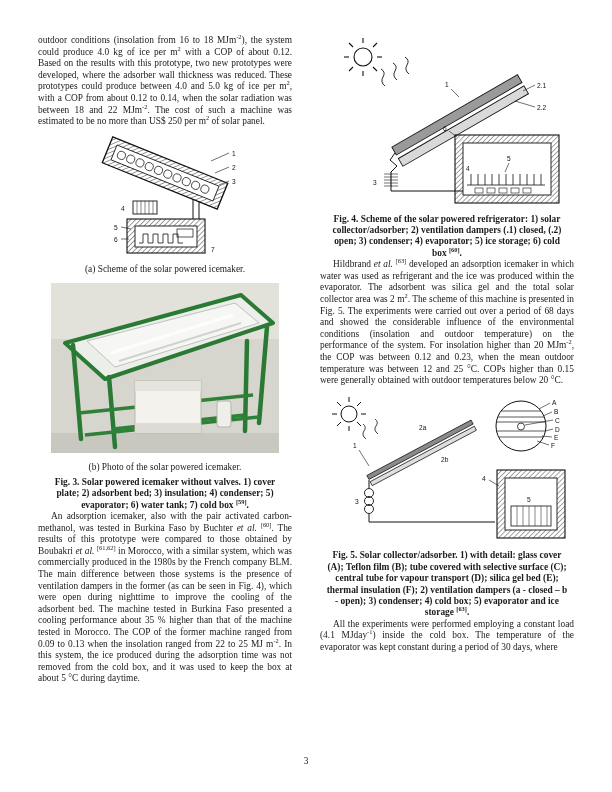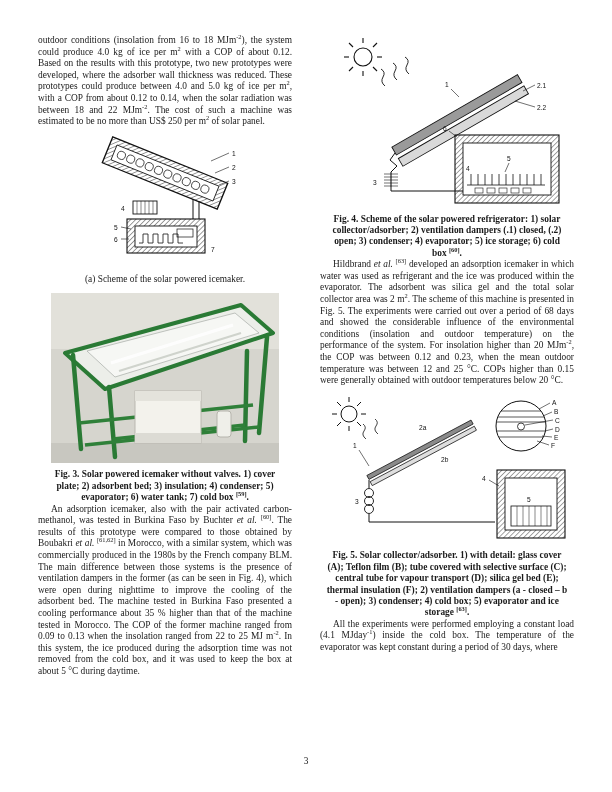--- a/index.html
+++ b/index.html
@@ -11,21 +11,21 @@
   .page { position: relative; width: 612px; height: 792px; background: #fff; overflow: hidden; }
   .col { position: absolute; top: 35px; width: 254px; font-size: 9.4px; line-height: 11.6px; text-align: justify; }
   .col-left  { left: 38px; }
   .col-right { left: 320px; }
   p.body { margin: 0; }
   p.indent { text-indent: 13px; }
   .gap { margin-top: 11px; }
   sup { font-size: 0.68em; vertical-align: super; line-height: 0; }
   .figwrap { text-align: center; margin-top: 7px; }
   .figwrap svg { display: inline-block; }
-  .figcaption { font-size: 9.4px; line-height: 11.4px; text-align: center; margin-top: 16px; }
+  .figcaption { font-size: 9.4px; line-height: 11.4px; text-align: center; margin-top: 6px; }
   .boldcap { font-weight: bold; font-size: 9.4px; line-height: 11.4px; text-align: center; margin-top: 3px; padding: 0 6px; }
   .pagenum { position: absolute; bottom: 26px; left: 0; right: 0; text-align: center; font-size: 9.4px; }
   svg text { font-family: "Liberation Sans", sans-serif; font-size: 6.6px; fill: #111; }
   .thinline { stroke: #111; stroke-width: 0.6; }
 </style>
 </head>
 <body>
 
 <div class="page">
 
@@ -114,20 +114,21 @@
           <polyline points="34,152 208,134"></polyline>
           <polyline points="62,146 194,132"></polyline>
         </g>
         <g>
           <rect x="84" y="98" width="66" height="52" fill="#f3f2ec" stroke="#b9b8b0" stroke-width="1"></rect>
           <rect x="84" y="98" width="66" height="10" fill="#e4e3dc"></rect>
           <rect x="84" y="140" width="66" height="10" fill="#dcdbd4"></rect>
         </g>
         <rect x="166" y="118" width="14" height="26" rx="3" fill="#efefe9" stroke="#b5b4ac"></rect>
       </svg>
+      <div class="figcaption">(b) Photo of the solar powered icemaker.</div>
     </div>
 
     <div class="boldcap">Fig. 3. Solar powered icemaker without valves. 1) cover plate; 2) adsorbent bed; 3) insulation; 4) condenser; 5) evaporator; 6) water tank; 7) cold box <sup>[59]</sup>.</div>
 
     <p class="body indent gap">An adsorption icemaker, also with the pair activated carbon-methanol, was tested in Burkina Faso by Buchter <i>et al.</i> <sup>[60]</sup>. The results of this prototype were compared to those obtained by Boubakri <i>et al.</i> <sup>[61,62]</sup> in Morocco, with a similar system, which was commercially produced in the 1980s by the French company BLM. The main difference between those systems is the presence of ventilation dampers in the former (as can be seen in Fig. 4), which were open during nighttime to improve the cooling of the adsorbent bed. The machine tested in Burkina Faso presented a cooling performance about 35 % higher than that of the machine tested in Morocco. The COP of the former machine ranged from 0.09 to 0.13 when the insolation ranged from 22 to 25 MJ m<sup>-2</sup>. In this system, the ice produced during the adsorption time was not removed from the cold box, and it was used to keep the box at about 5 °C during daytime.</p>
   </div>
 
   <div class="col col-right">
 
     <div class="figwrap" style="margin-top:0">

